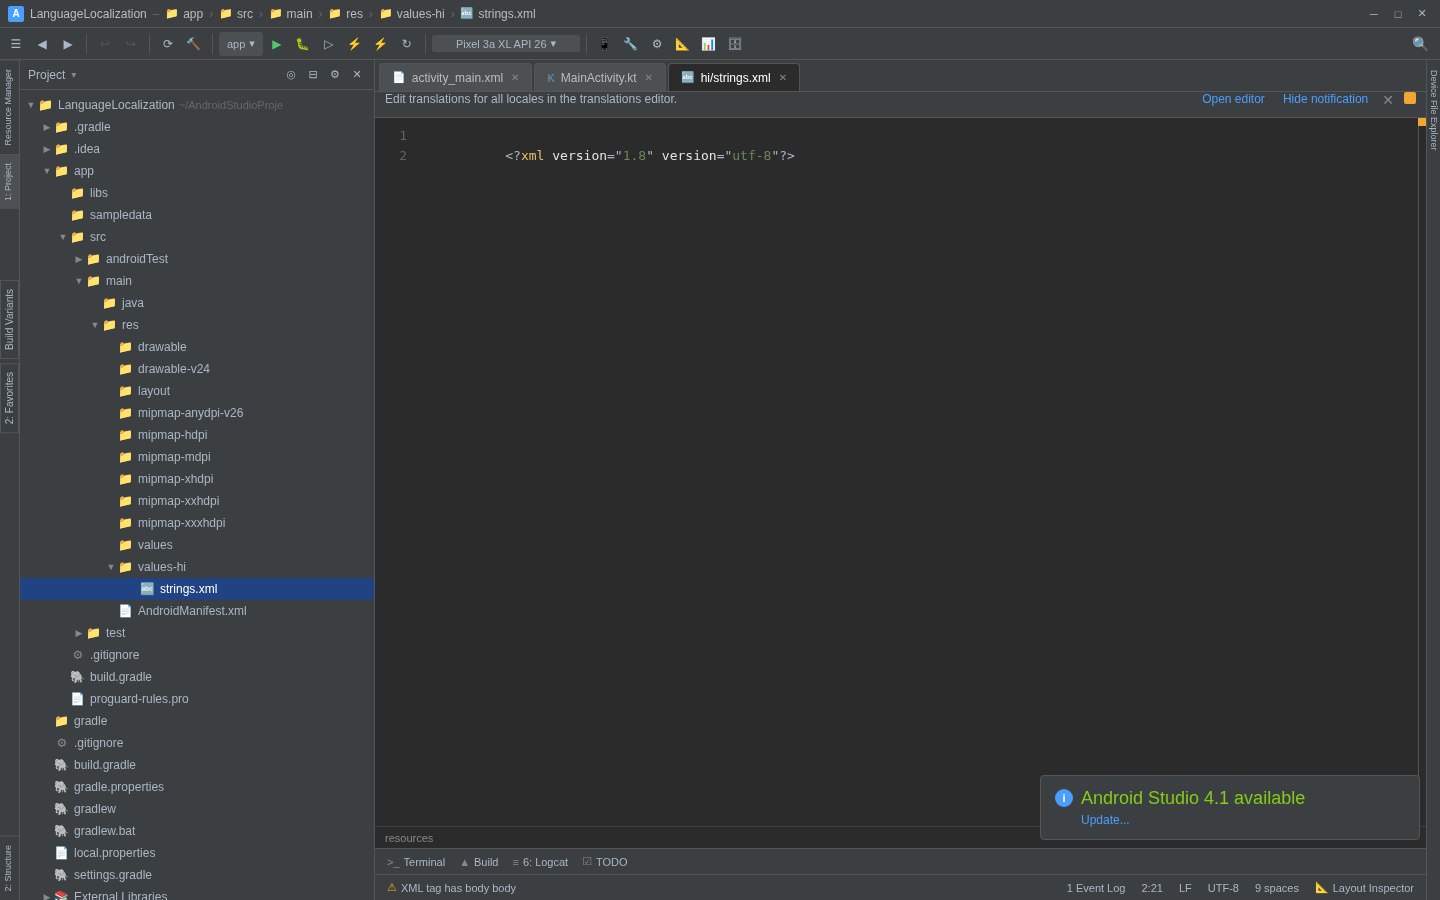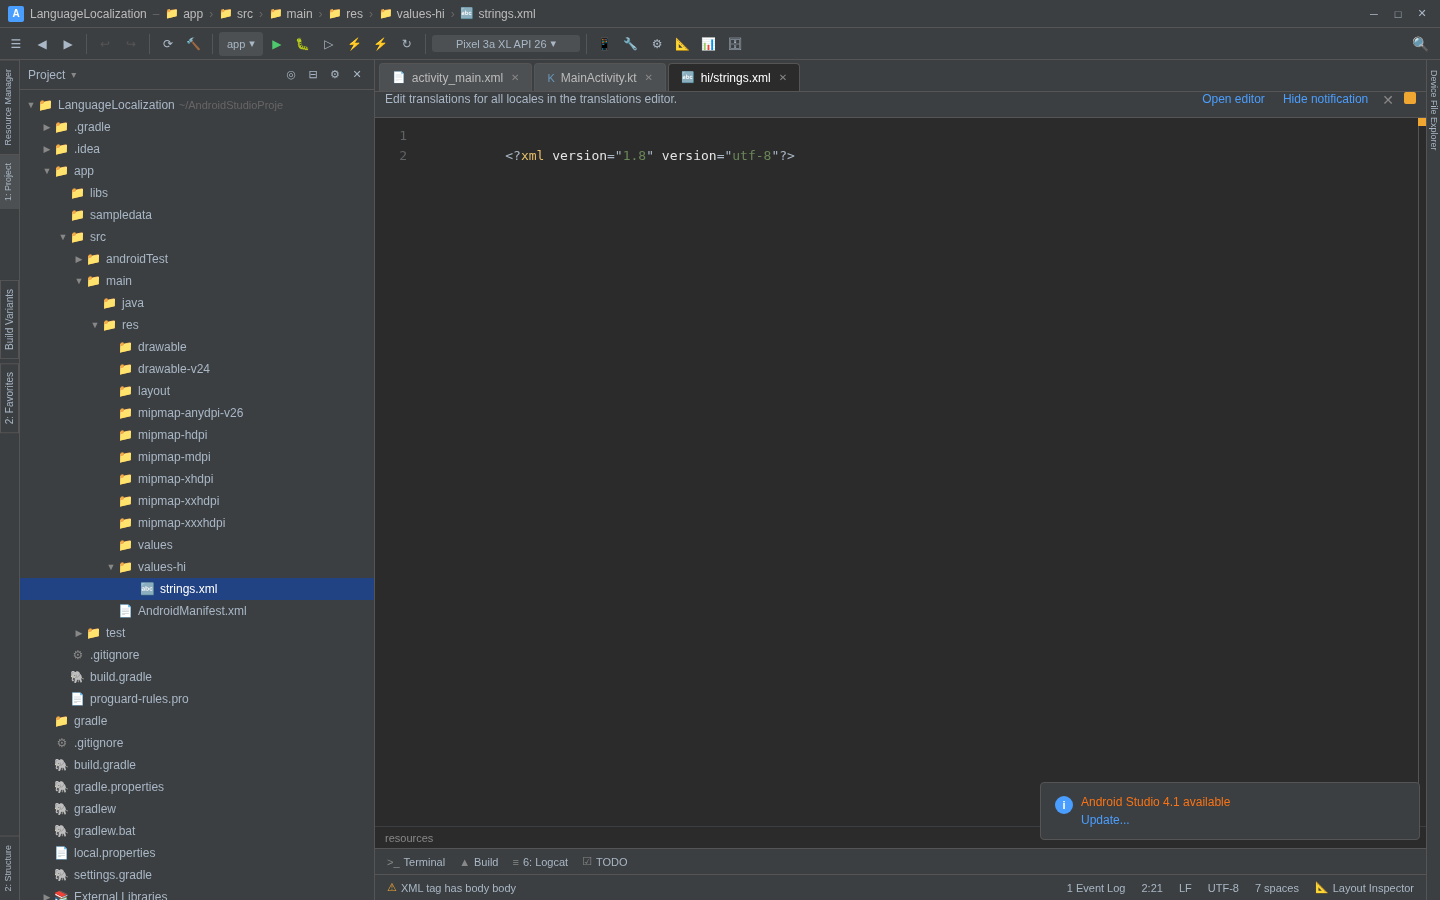--- a/index.html
+++ b/index.html
@@ -380,21 +380,21 @@
     }
     .popup-info-icon {
       width: 18px; height: 18px;
       background: #4a9eff;
       border-radius: 50%;
       display: flex; align-items: center; justify-content: center;
       color: white; font-size: 11px; font-weight: bold;
       flex-shrink: 0; margin-top: 1px;
     }
     .popup-content { flex: 1; }
-    .popup-title { color: #f97316; font-size: 12px; font-weight: 500; margin-bottom: 4px; }
+    .popup-title { color: #84cc16; font-size: 18px; font-weight: 500; margin-bottom: 4px; }
     .popup-link { color: #4a9eff; font-size: 12px; cursor: pointer; }
 
     
     .editor-bottom {
       height: 22px;
       background: #2b2b2b;
       border-top: 1px solid #3c3f41;
       display: flex;
       align-items: center;
       padding: 0 10px;
@@ -827,21 +827,21 @@
       <div class="status-item">
         <span>2:21</span>
       </div>
       <div class="status-item">
         <span>LF</span>
       </div>
       <div class="status-item">
         <span>UTF-8</span>
       </div>
       <div class="status-item">
-        <span>7 spaces</span>
+        <span>9 spaces</span>
       </div>
       <div class="status-item">
         <span>📐</span>
         <span>Layout Inspector</span>
       </div>
     </div>
   </div>
 
   <div class="right-panels">
     <div class="right-panel-tab" style="writing-mode: vertical-lr; padding:10px 3px; font-size:9px;">Device File Explorer</div>

